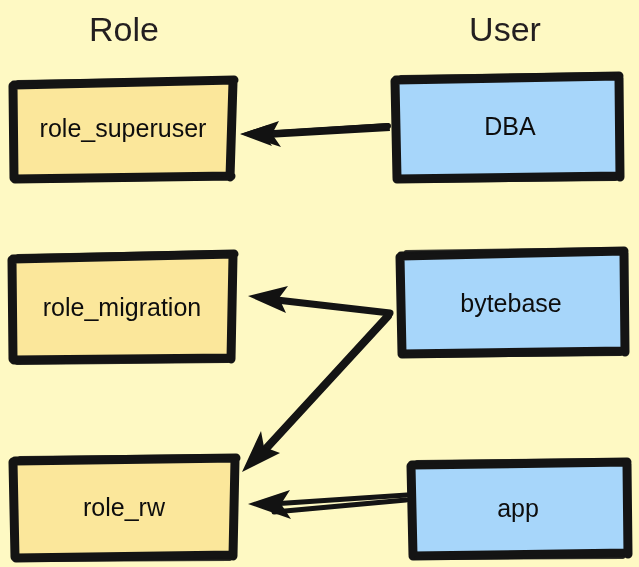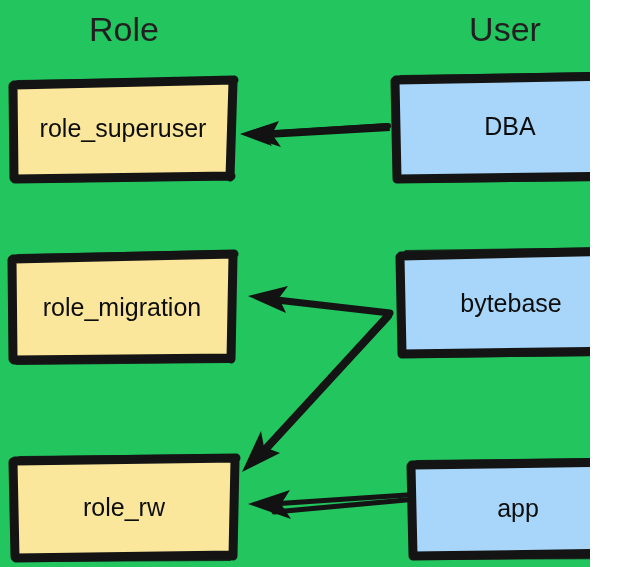--- a/index.html
+++ b/index.html
@@ -2,23 +2,23 @@
 <html><head>
 <meta charset="utf-8">
 <style>
   html, body {
     margin: 0;
     padding: 0;
     background: #ffffff;
   }
   #canvas {
     position: relative;
-    width: 590px;
+    width: 639px;
     height: 567px;
-    background: #22c55e;
+    background: #fef9c3;
     font-family: "Liberation Sans", sans-serif;
     overflow: hidden;
   }
   #diagram-svg {
     position: absolute;
     top: 0;
     left: 0;
     width: 639px;
     height: 567px;
   }

